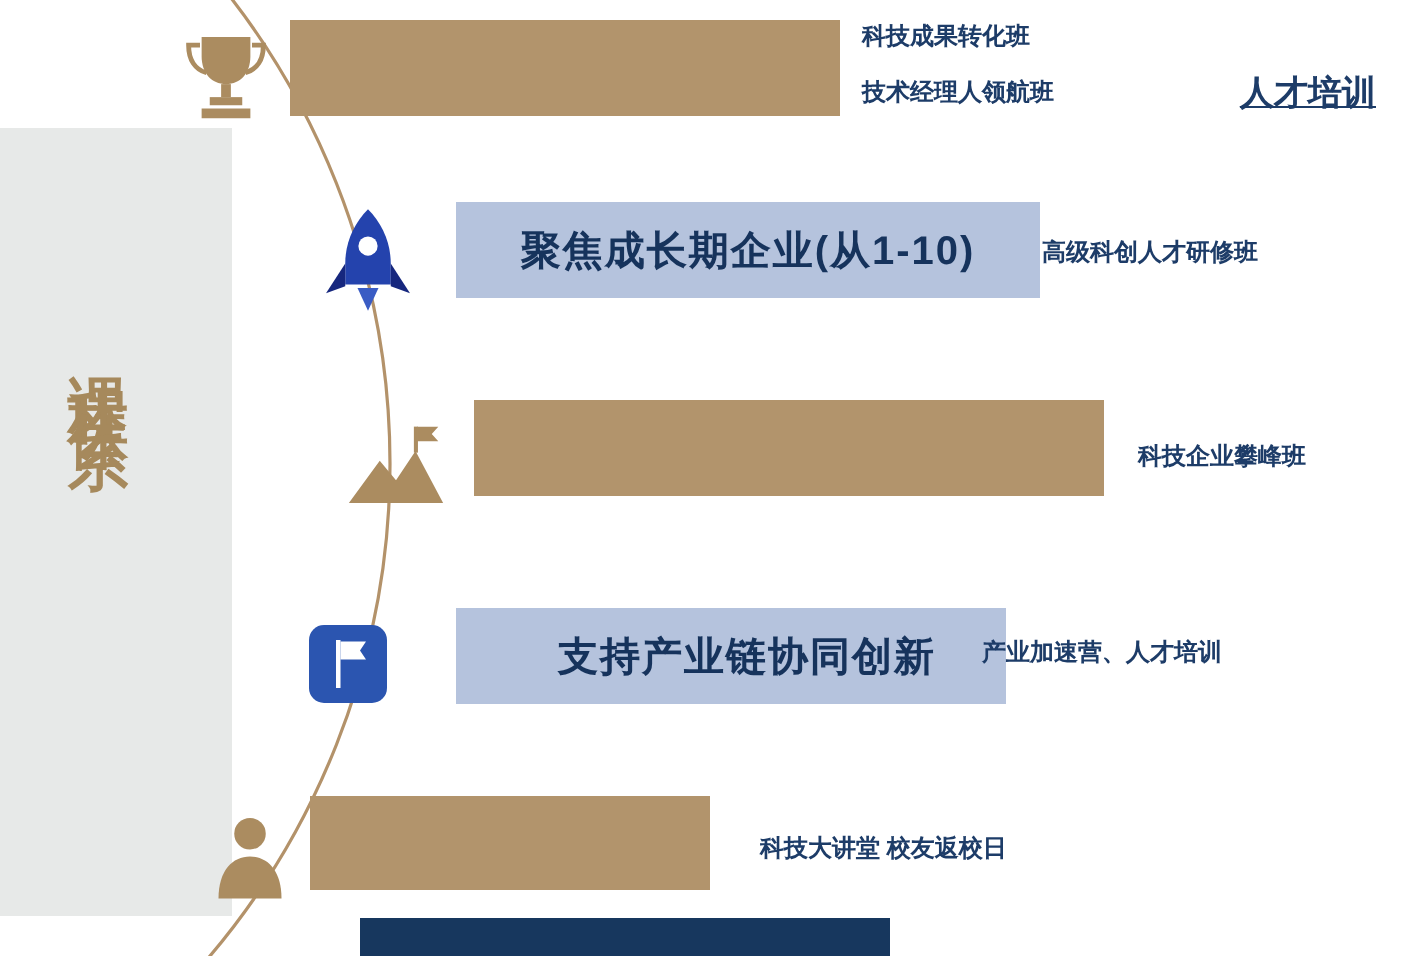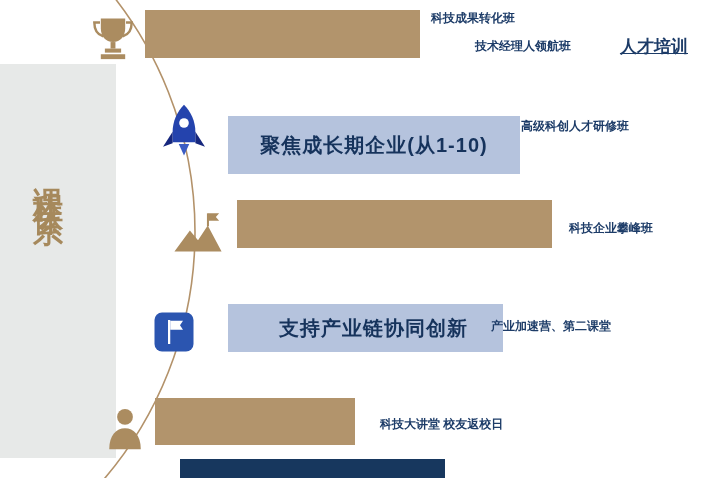--- a/index.html
+++ b/index.html
@@ -14,24 +14,24 @@
   .blue{background:#b5c3dd;}
   .navybar{background:#17375e;}
   .bartext{color:#16335c;font-weight:700;font-size:20px;letter-spacing:1px;white-space:nowrap;}
   .lbl{position:absolute;color:#1d3c68;font-weight:700;font-size:12px;white-space:nowrap;line-height:1.2;}
   .tag{font-size:17px;}
   .icon{position:absolute;}
 
   .r1bar{left:145px;top:10px;width:275px;height:48px;}
   .r1icon{left:86px;top:12px;}
   .r1l1{left:431px;top:11px;}
-  .r1l2{left:431px;top:39px;margin-left:44px;}
+  .r1l2{left:431px;top:39px;}
   .r1tag{left:620px;top:37px;text-decoration:underline;}
 
-  .r2bar{left:228px;top:116px;width:292px;height:58px;}
+  .r2bar{left:228px;top:101px;width:292px;height:48px;}
   .r2icon{left:156px;top:102px;}
   .r2lbl{left:521px;top:119px;}
 
   .r3bar{left:237px;top:200px;width:315px;height:48px;}
   .r3icon{left:172px;top:206px;}
   .r3lbl{left:569px;top:221px;}
 
   .r4bar{left:228px;top:304px;width:259px;height:48px;padding-left:16px;}
   .r4icon{left:150px;top:308px;}
   .r4lbl{left:491px;top:319px;}
@@ -93,21 +93,21 @@
   <div class="lbl r3lbl">科技企业攀峰班</div>
 
   <div class="bar blue r4bar">
     <span class="bartext">支持产业链协同创新</span>
   </div>
   <svg class="icon r4icon" width="48" height="48" viewBox="0 0 64 64">
     <rect x="6" y="6" width="52" height="52" rx="10" fill="#2b55b0"></rect>
     <rect x="24" y="16" width="3" height="32" fill="#ffffff"></rect>
     <path d="M27 17 H44 L40 23 L44 29 H27 Z" fill="#ffffff"></path>
   </svg>
-  <div class="lbl r4lbl">产业加速营、第二课堂</div>
+  <div class="lbl r4lbl">产业加速营、人才培训</div>
 
   <div class="bar tan r5bar">
     <span class="bartext"></span>
   </div>
   <svg class="icon r5icon" width="56" height="56" viewBox="0 0 64 64">
     <circle cx="32" cy="17" r="9" fill="#ab8c60"></circle>
     <path d="M14 54 C14 38 22 30 32 30 C42 30 50 38 50 54 Z" fill="#ab8c60"></path>
   </svg>
   <div class="lbl r5lbl">科技大讲堂 校友返校日</div>
 

